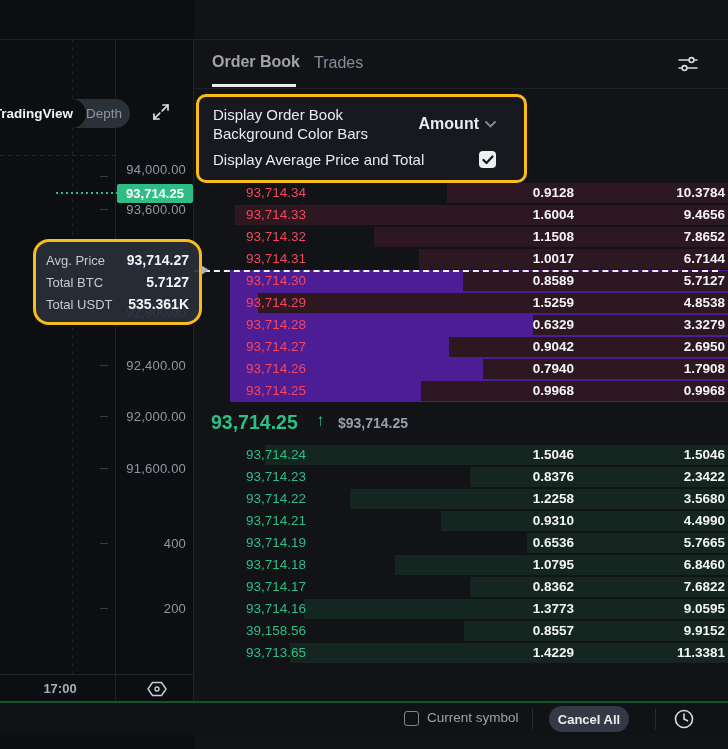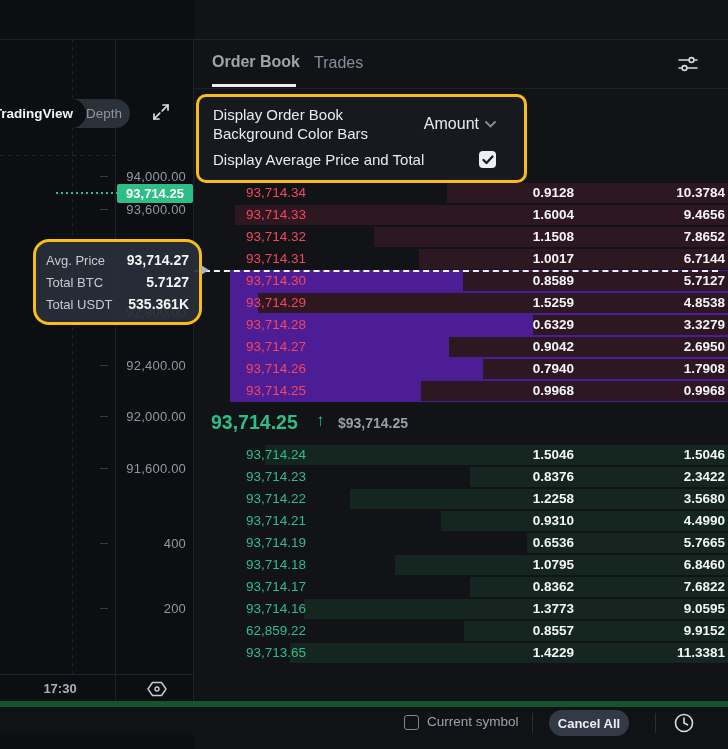--- a/index.html
+++ b/index.html
@@ -85,27 +85,27 @@
   .lp-value { position:absolute; left:17px; top:9px; font-size:19.5px; font-weight:600; color:#2EBD85; }
   .lp-arrow { position:absolute; left:122px; top:9px; font-size:17px; font-weight:700; color:#2EBD85; }
   .lp-usd { position:absolute; left:144px; top:13px; font-size:14px; color:#99A0AB; font-weight:700; }
 
   
   .settings-pop { position:absolute; left:196px; top:94px; width:331px; z-index:30;
     border:3px solid #F8BD18; border-radius:10px; background:#17191E; padding:8px 28px 12px 14px; }
   .sp-row1 { display:flex; justify-content:space-between; align-items:center; }
   .sp-lines { font-size:15px; color:#E8EAED; line-height:19px; }
   .sp-val { display:flex; align-items:center; gap:6px; cursor:pointer; }
-  .sp-val-txt { font-size:16px; font-weight:400; color:#E8EAED; }
+  .sp-val-txt { font-size:16px; font-weight:700; color:#E8EAED; }
   .sp-row2 { display:flex; justify-content:space-between; align-items:center; margin-top:8px; }
   .sp-row2-label { font-size:15px; color:#E8EAED; }
   .cb-checked { width:17px; height:17px; background:#EDEFF2; border-radius:4px; display:flex; align-items:center; justify-content:center; cursor:pointer; }
 
   
-  .bottom-bar { position:absolute; left:0; top:701px; width:728px; height:34px; background:#101216; border-top:6px solid #14532d; z-index:4; }
+  .bottom-bar { position:absolute; left:0; top:701px; width:728px; height:34px; background:#101216; border-top:2px solid #14532d; z-index:4; }
   .bb-checkbox { position:absolute; left:404px; top:8px; width:15px; height:15px; border:1.5px solid #7E8691; border-radius:3px; cursor:pointer; }
   .bb-label { position:absolute; left:427px; top:7px; font-size:13.5px; color:#9CA3AD; }
   .bb-div1 { position:absolute; left:532px; top:6px; width:1px; height:20px; background:#2A2E34; }
   .bb-div2 { position:absolute; left:655px; top:6px; width:1px; height:20px; background:#2A2E34; }
   .cancel-all-btn { position:absolute; left:549px; top:3px; width:80px; height:26px; background:#333A45; border:none;
     border-radius:13px; color:#EAECEF; font-size:13px; font-weight:700; cursor:pointer; font-family:inherit; }
   .clock-btn { position:absolute; left:672px; top:4px; cursor:pointer; }
 </style>
 </head>
 <body>
@@ -129,34 +129,34 @@
   </div>
 
   <div class="tick" style="top:176px"></div>
   <div class="tick" style="top:209px"></div>
   <div class="tick" style="top:365px"></div>
   <div class="tick" style="top:416px"></div>
   <div class="tick" style="top:468px"></div>
   <div class="tick" style="top:543px"></div>
   <div class="tick" style="top:608px"></div>
 
-  <div class="axl" style="top:176px">94,000.00</div>
+  <div class="axl" style="top:169px">94,000.00</div>
   <div class="axl" style="top:209px">93,600.00</div>
   <div class="axl" style="top:312px;z-index:1">92,800.00</div>
   <div class="axl" style="top:365px">92,400.00</div>
   <div class="axl" style="top:416px">92,000.00</div>
   <div class="axl" style="top:468px">91,600.00</div>
   <div class="axl" style="top:543px">400</div>
   <div class="axl" style="top:608px">200</div>
 
   <div class="dotted-green"></div>
   <div class="price-badge">93,714.25</div>
 
   <div class="time-row-line"></div>
-  <div class="time-label">17:30</div>
+  <div class="time-label">17:00</div>
   <div class="hex-icon">
     <svg width="22" height="22" viewBox="0 0 22 22" fill="none" stroke="#C9CDD3" stroke-width="1.4" stroke-linejoin="round">
       <polygon points="6.5,4.5 15.5,4.5 20,11 15.5,17.5 6.5,17.5 2,11"></polygon>
       <circle cx="11" cy="11" r="2"></circle>
     </svg>
   </div>
 </div>
 
 <div class="hover-tooltip">
   <div class="ht-row">
@@ -337,21 +337,21 @@
         <span class="tot">7.6822</span>
       </div>
       <div class="ob-row">
         <div class="depth-bar bid" style="width: 424.274px;"></div>
         <span class="price">93,714.16</span>
         <span class="amt">1.3773</span>
         <span class="tot">9.0595</span>
       </div>
       <div class="ob-row">
         <div class="depth-bar bid" style="width: 263.597px;"></div>
-        <span class="price">62,859.22</span>
+        <span class="price">39,158.56</span>
         <span class="amt">0.8557</span>
         <span class="tot">9.9152</span>
       </div>
       <div class="ob-row">
         <div class="depth-bar bid" style="width: 438.321px;"></div>
         <span class="price">93,713.65</span>
         <span class="amt">1.4229</span>
         <span class="tot">11.3381</span>
       </div>
     </div>

